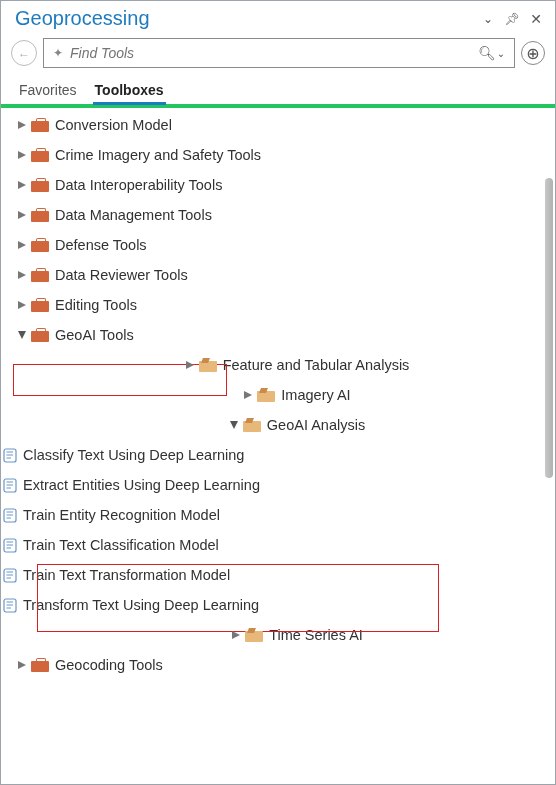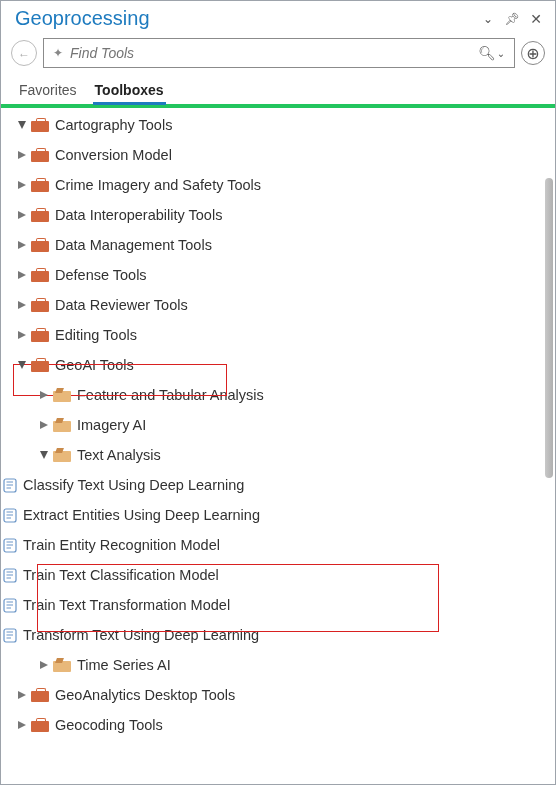--- a/index.html
+++ b/index.html
@@ -31,21 +31,21 @@
 .toolbox-icon::after { content: ""; position: absolute; top: 0; left: 5px; width: 8px; height: 4px; border: 1.5px solid #d1663c; border-bottom: none; border-radius: 2px 2px 0 0; }
 .toolset-icon { width: 18px; height: 14px; position: relative; margin: 0 6px 0 2px; }
 .toolset-icon::before { content: ""; position: absolute; top: 3px; left: 0; width: 18px; height: 11px; background: #e8b87a; border-radius: 1px; }
 .toolset-icon::after { content: ""; position: absolute; top: 0; left: 3px; width: 7px; height: 5px; background: #c98a4a; transform: skewX(-20deg); }
 .script-icon { width: 14px; height: 15px; margin: 0 6px 0 2px; }
 .script-icon svg { width: 14px; height: 15px; }
 .lbl { color: #323232; font-size: 14.5px; }
 .hl-geoai { position: absolute; border: 1.5px solid #d92020; left: 12px; top: 256px; width: 214px; height: 32px; pointer-events: none; }
 .hl-text { position: absolute; border: 1.5px solid #d92020; left: 36px; top: 456px; width: 402px; height: 68px; pointer-events: none; }
 .i0 { padding-left: 14px; }
-.i1 { padding-left: 36px; }
+.i1 { padding-left: 36px; justify-content: center; }
 .i3 { }
 </style>
 </head>
 <body>
 
 <div class="panel-header">
   <div class="panel-title">Geoprocessing</div>
   <div class="hdr-icon">⌄</div>
   <div class="hdr-icon">📌︎</div>
   <div class="hdr-icon" style="font-size:14px;">✕</div>
@@ -66,107 +66,98 @@
   <div class="tab">Favorites</div>
   <div class="tab active">Toolboxes</div>
 </div>
 
 <div class="tree-wrap">
 <div class="hl-geoai"></div>
 <div class="hl-text"></div>
 <div class="scrollbar"></div>
 <div class="tree">
 
+
+<div class="row i0">
+  <span class="arrow">
+          <svg viewBox="0 0 8 8">
+            <polygon points="0,0 8,4 0,8" fill="currentColor"></polygon>
+          </svg>
+        </span>
+  <span class="toolbox-icon"></span>
+  <span class="lbl">Conversion Model</span>
+</div>
+
+<div class="row i0">
+  <span class="arrow">
+          <svg viewBox="0 0 8 8">
+            <polygon points="0,0 8,4 0,8" fill="currentColor"></polygon>
+          </svg>
+        </span>
+  <span class="toolbox-icon"></span>
+  <span class="lbl">Crime Imagery and Safety Tools</span>
+</div>
+
+<div class="row i0">
+  <span class="arrow">
+          <svg viewBox="0 0 8 8">
+            <polygon points="0,0 8,4 0,8" fill="currentColor"></polygon>
+          </svg>
+        </span>
+  <span class="toolbox-icon"></span>
+  <span class="lbl">Data Interoperability Tools</span>
+</div>
+
+<div class="row i0">
+  <span class="arrow">
+          <svg viewBox="0 0 8 8">
+            <polygon points="0,0 8,4 0,8" fill="currentColor"></polygon>
+          </svg>
+        </span>
+  <span class="toolbox-icon"></span>
+  <span class="lbl">Data Management Tools</span>
+</div>
+
+<div class="row i0">
+  <span class="arrow">
+          <svg viewBox="0 0 8 8">
+            <polygon points="0,0 8,4 0,8" fill="currentColor"></polygon>
+          </svg>
+        </span>
+  <span class="toolbox-icon"></span>
+  <span class="lbl">Defense Tools</span>
+</div>
+
+<div class="row i0">
+  <span class="arrow">
+          <svg viewBox="0 0 8 8">
+            <polygon points="0,0 8,4 0,8" fill="currentColor"></polygon>
+          </svg>
+        </span>
+  <span class="toolbox-icon"></span>
+  <span class="lbl">Data Reviewer Tools</span>
+</div>
+
+<div class="row i0">
+  <span class="arrow">
+          <svg viewBox="0 0 8 8">
+            <polygon points="0,0 8,4 0,8" fill="currentColor"></polygon>
+          </svg>
+        </span>
+  <span class="toolbox-icon"></span>
+  <span class="lbl">Editing Tools</span>
+</div>
+
 <div class="row i0">
   <span class="arrow open">
           <svg viewBox="0 0 8 8">
             <polygon points="0,0 8,4 0,8" fill="currentColor"></polygon>
           </svg>
         </span>
   <span class="toolbox-icon"></span>
-  <span class="lbl">Cartography Tools</span>
-</div>
-
-<div class="row i0">
-  <span class="arrow">
-          <svg viewBox="0 0 8 8">
-            <polygon points="0,0 8,4 0,8" fill="currentColor"></polygon>
-          </svg>
-        </span>
-  <span class="toolbox-icon"></span>
-  <span class="lbl">Conversion Model</span>
-</div>
-
-<div class="row i0">
-  <span class="arrow">
-          <svg viewBox="0 0 8 8">
-            <polygon points="0,0 8,4 0,8" fill="currentColor"></polygon>
-          </svg>
-        </span>
-  <span class="toolbox-icon"></span>
-  <span class="lbl">Crime Imagery and Safety Tools</span>
-</div>
-
-<div class="row i0">
-  <span class="arrow">
-          <svg viewBox="0 0 8 8">
-            <polygon points="0,0 8,4 0,8" fill="currentColor"></polygon>
-          </svg>
-        </span>
-  <span class="toolbox-icon"></span>
-  <span class="lbl">Data Interoperability Tools</span>
-</div>
-
-<div class="row i0">
-  <span class="arrow">
-          <svg viewBox="0 0 8 8">
-            <polygon points="0,0 8,4 0,8" fill="currentColor"></polygon>
-          </svg>
-        </span>
-  <span class="toolbox-icon"></span>
-  <span class="lbl">Data Management Tools</span>
-</div>
-
-<div class="row i0">
-  <span class="arrow">
-          <svg viewBox="0 0 8 8">
-            <polygon points="0,0 8,4 0,8" fill="currentColor"></polygon>
-          </svg>
-        </span>
-  <span class="toolbox-icon"></span>
-  <span class="lbl">Defense Tools</span>
-</div>
-
-<div class="row i0">
-  <span class="arrow">
-          <svg viewBox="0 0 8 8">
-            <polygon points="0,0 8,4 0,8" fill="currentColor"></polygon>
-          </svg>
-        </span>
-  <span class="toolbox-icon"></span>
-  <span class="lbl">Data Reviewer Tools</span>
-</div>
-
-<div class="row i0">
-  <span class="arrow">
-          <svg viewBox="0 0 8 8">
-            <polygon points="0,0 8,4 0,8" fill="currentColor"></polygon>
-          </svg>
-        </span>
-  <span class="toolbox-icon"></span>
-  <span class="lbl">Editing Tools</span>
-</div>
-
-<div class="row i0">
-  <span class="arrow open">
-          <svg viewBox="0 0 8 8">
-            <polygon points="0,0 8,4 0,8" fill="currentColor"></polygon>
-          </svg>
-        </span>
-  <span class="toolbox-icon"></span>
   <span class="lbl">GeoAI Tools</span>
 </div>
 
   <div class="row i1">
     <span class="arrow">
           <svg viewBox="0 0 8 8">
             <polygon points="0,0 8,4 0,8" fill="currentColor"></polygon>
           </svg>
         </span>
     <span class="toolset-icon"></span>
@@ -183,21 +174,21 @@
     <span class="lbl">Imagery AI</span>
   </div>
 
   <div class="row i1">
     <span class="arrow open">
           <svg viewBox="0 0 8 8">
             <polygon points="0,0 8,4 0,8" fill="currentColor"></polygon>
           </svg>
         </span>
     <span class="toolset-icon"></span>
-    <span class="lbl">Text Analysis</span>
+    <span class="lbl">GeoAI Analysis</span>
   </div>
 
     <div class="row i3">
       <span class="script-icon"><svg viewBox="0 0 14 15">
             <rect x="1" y="1" width="12" height="13" rx="2" fill="none" stroke="#6a95c7" stroke-width="1.2"></rect>
             <line x1="3.5" y1="4" x2="10" y2="4" stroke="#6a95c7"></line>
             <line x1="3.5" y1="7" x2="10" y2="7" stroke="#6a95c7"></line>
             <line x1="3.5" y1="10" x2="8" y2="10" stroke="#6a95c7"></line>
           </svg></span>
       <span class="lbl">Classify Text Using Deep Learning</span>
@@ -256,29 +247,20 @@
   <div class="row i1">
     <span class="arrow">
           <svg viewBox="0 0 8 8">
             <polygon points="0,0 8,4 0,8" fill="currentColor"></polygon>
           </svg>
         </span>
     <span class="toolset-icon"></span>
     <span class="lbl">Time Series AI</span>
   </div>
 
-<div class="row i0">
-  <span class="arrow">
-          <svg viewBox="0 0 8 8">
-            <polygon points="0,0 8,4 0,8" fill="currentColor"></polygon>
-          </svg>
-        </span>
-  <span class="toolbox-icon"></span>
-  <span class="lbl">GeoAnalytics Desktop Tools</span>
-</div>
 
 <div class="row i0">
   <span class="arrow">
           <svg viewBox="0 0 8 8">
             <polygon points="0,0 8,4 0,8" fill="currentColor"></polygon>
           </svg>
         </span>
   <span class="toolbox-icon"></span>
   <span class="lbl">Geocoding Tools</span>
 </div>

